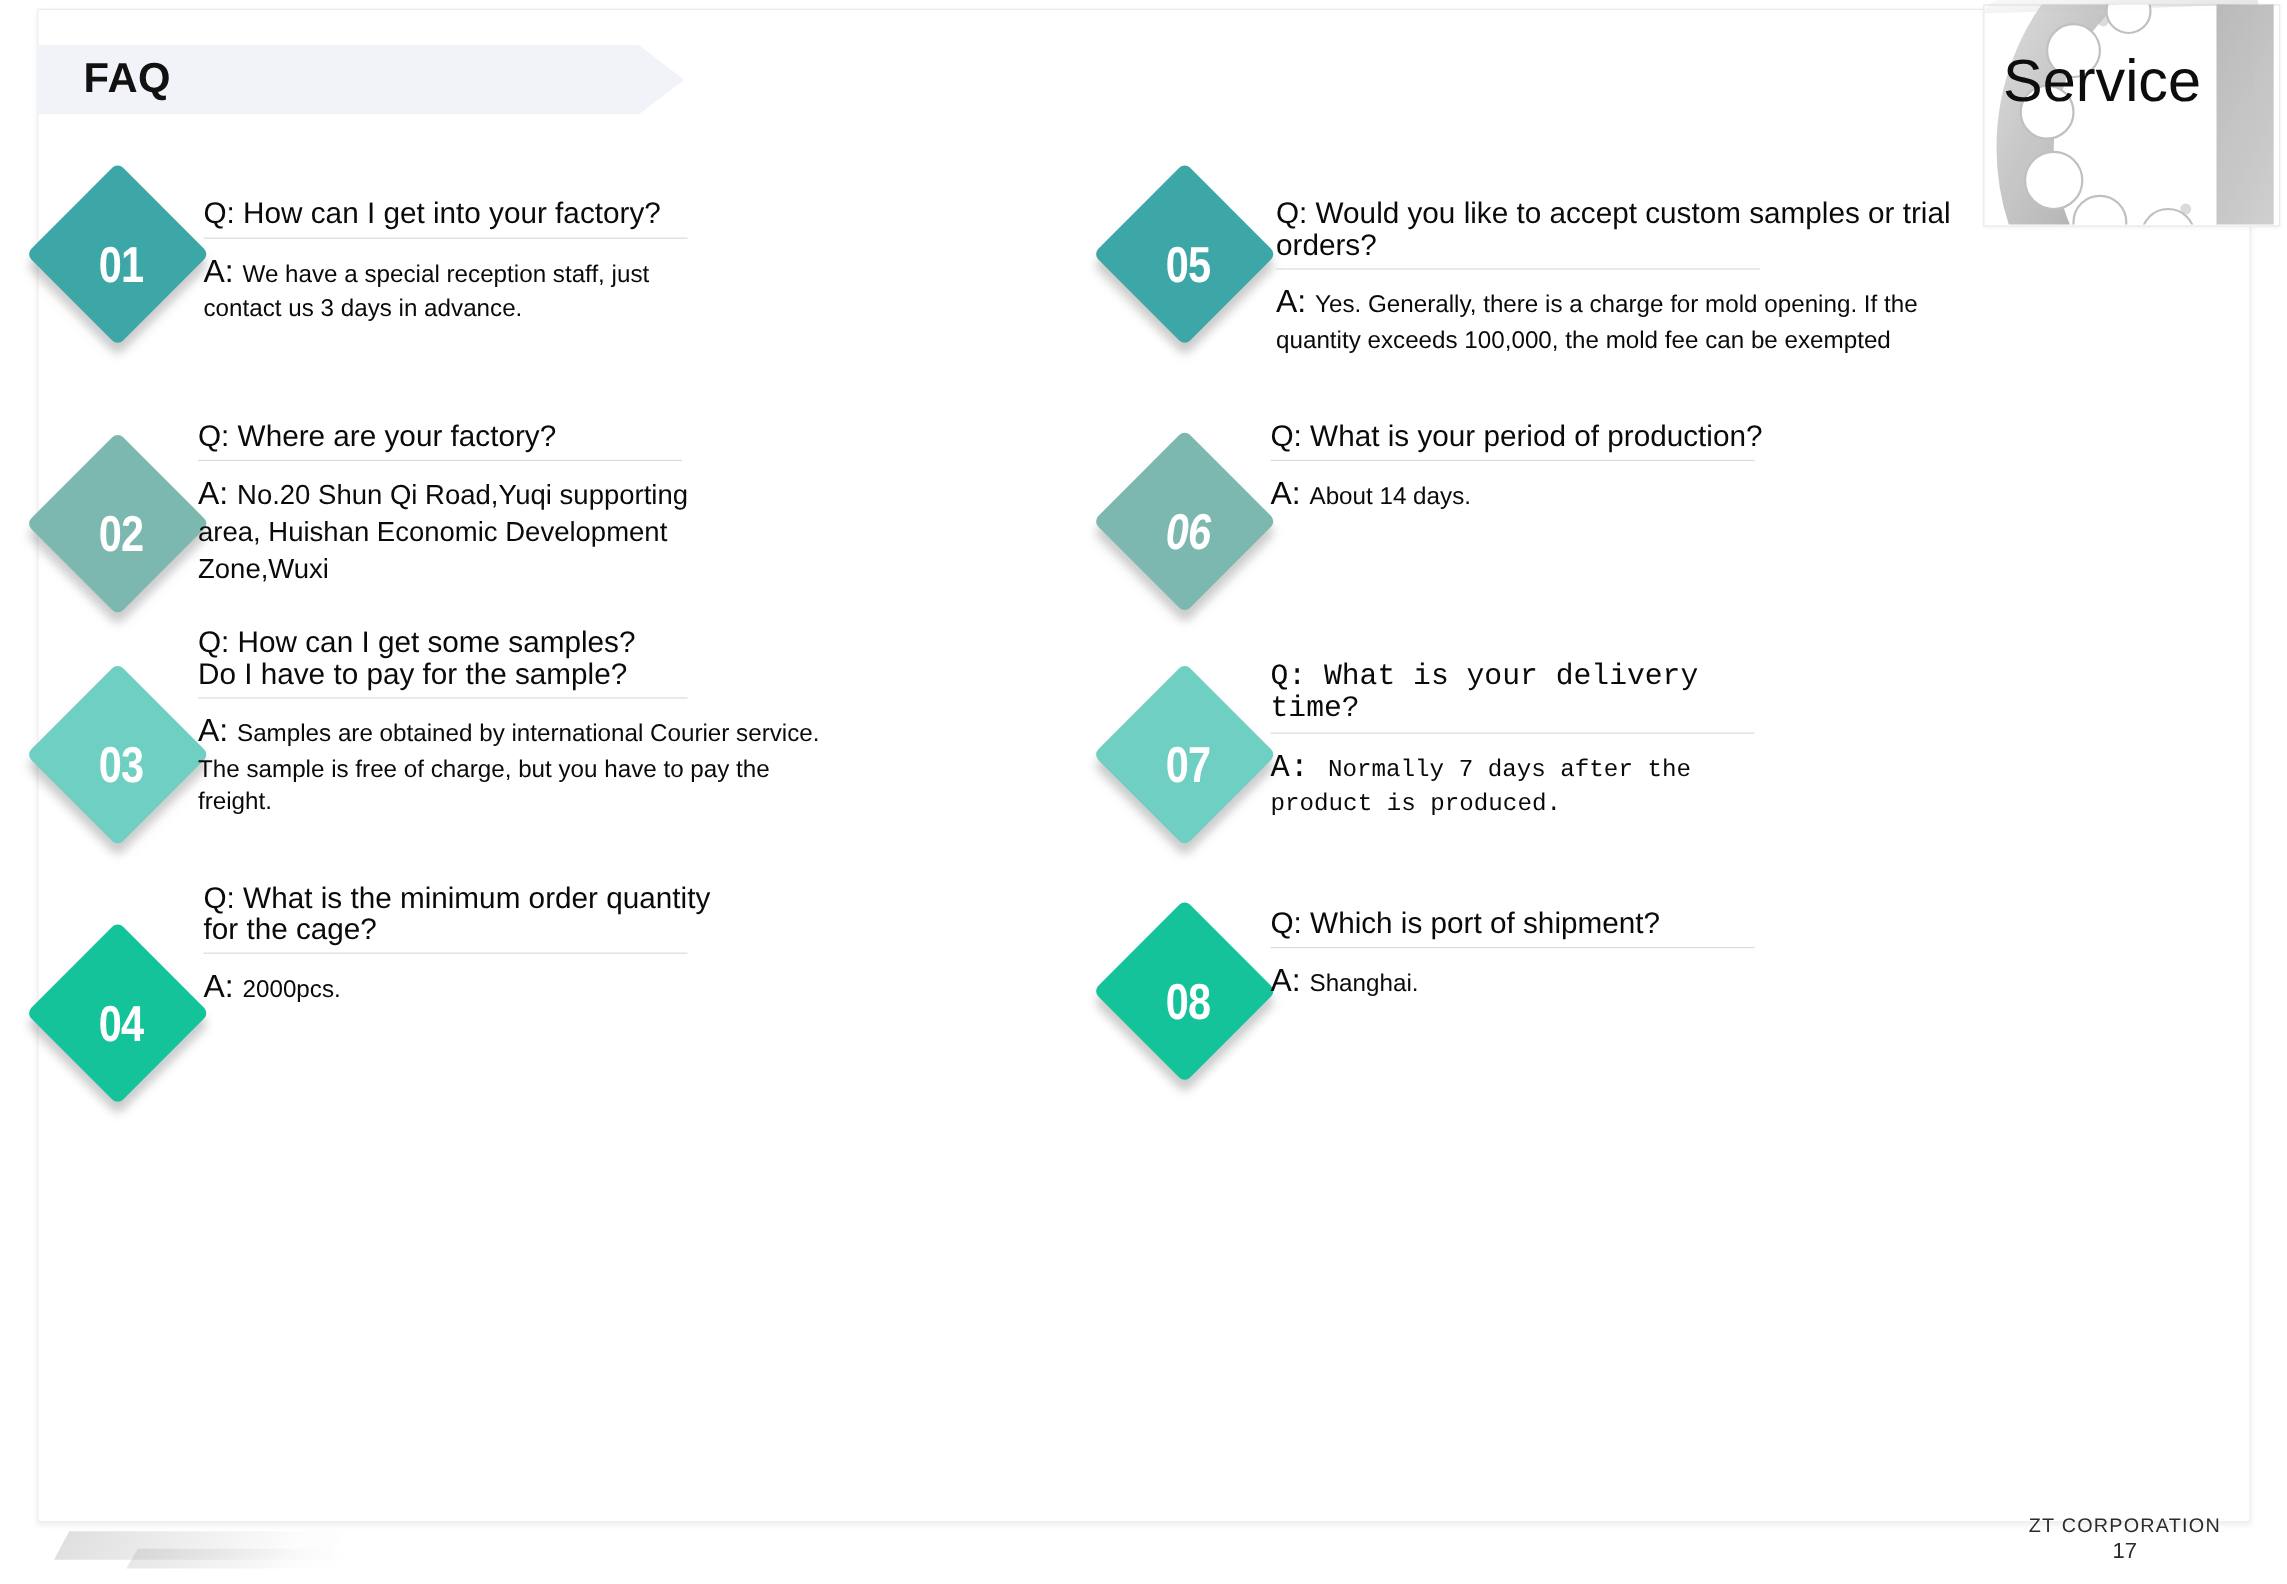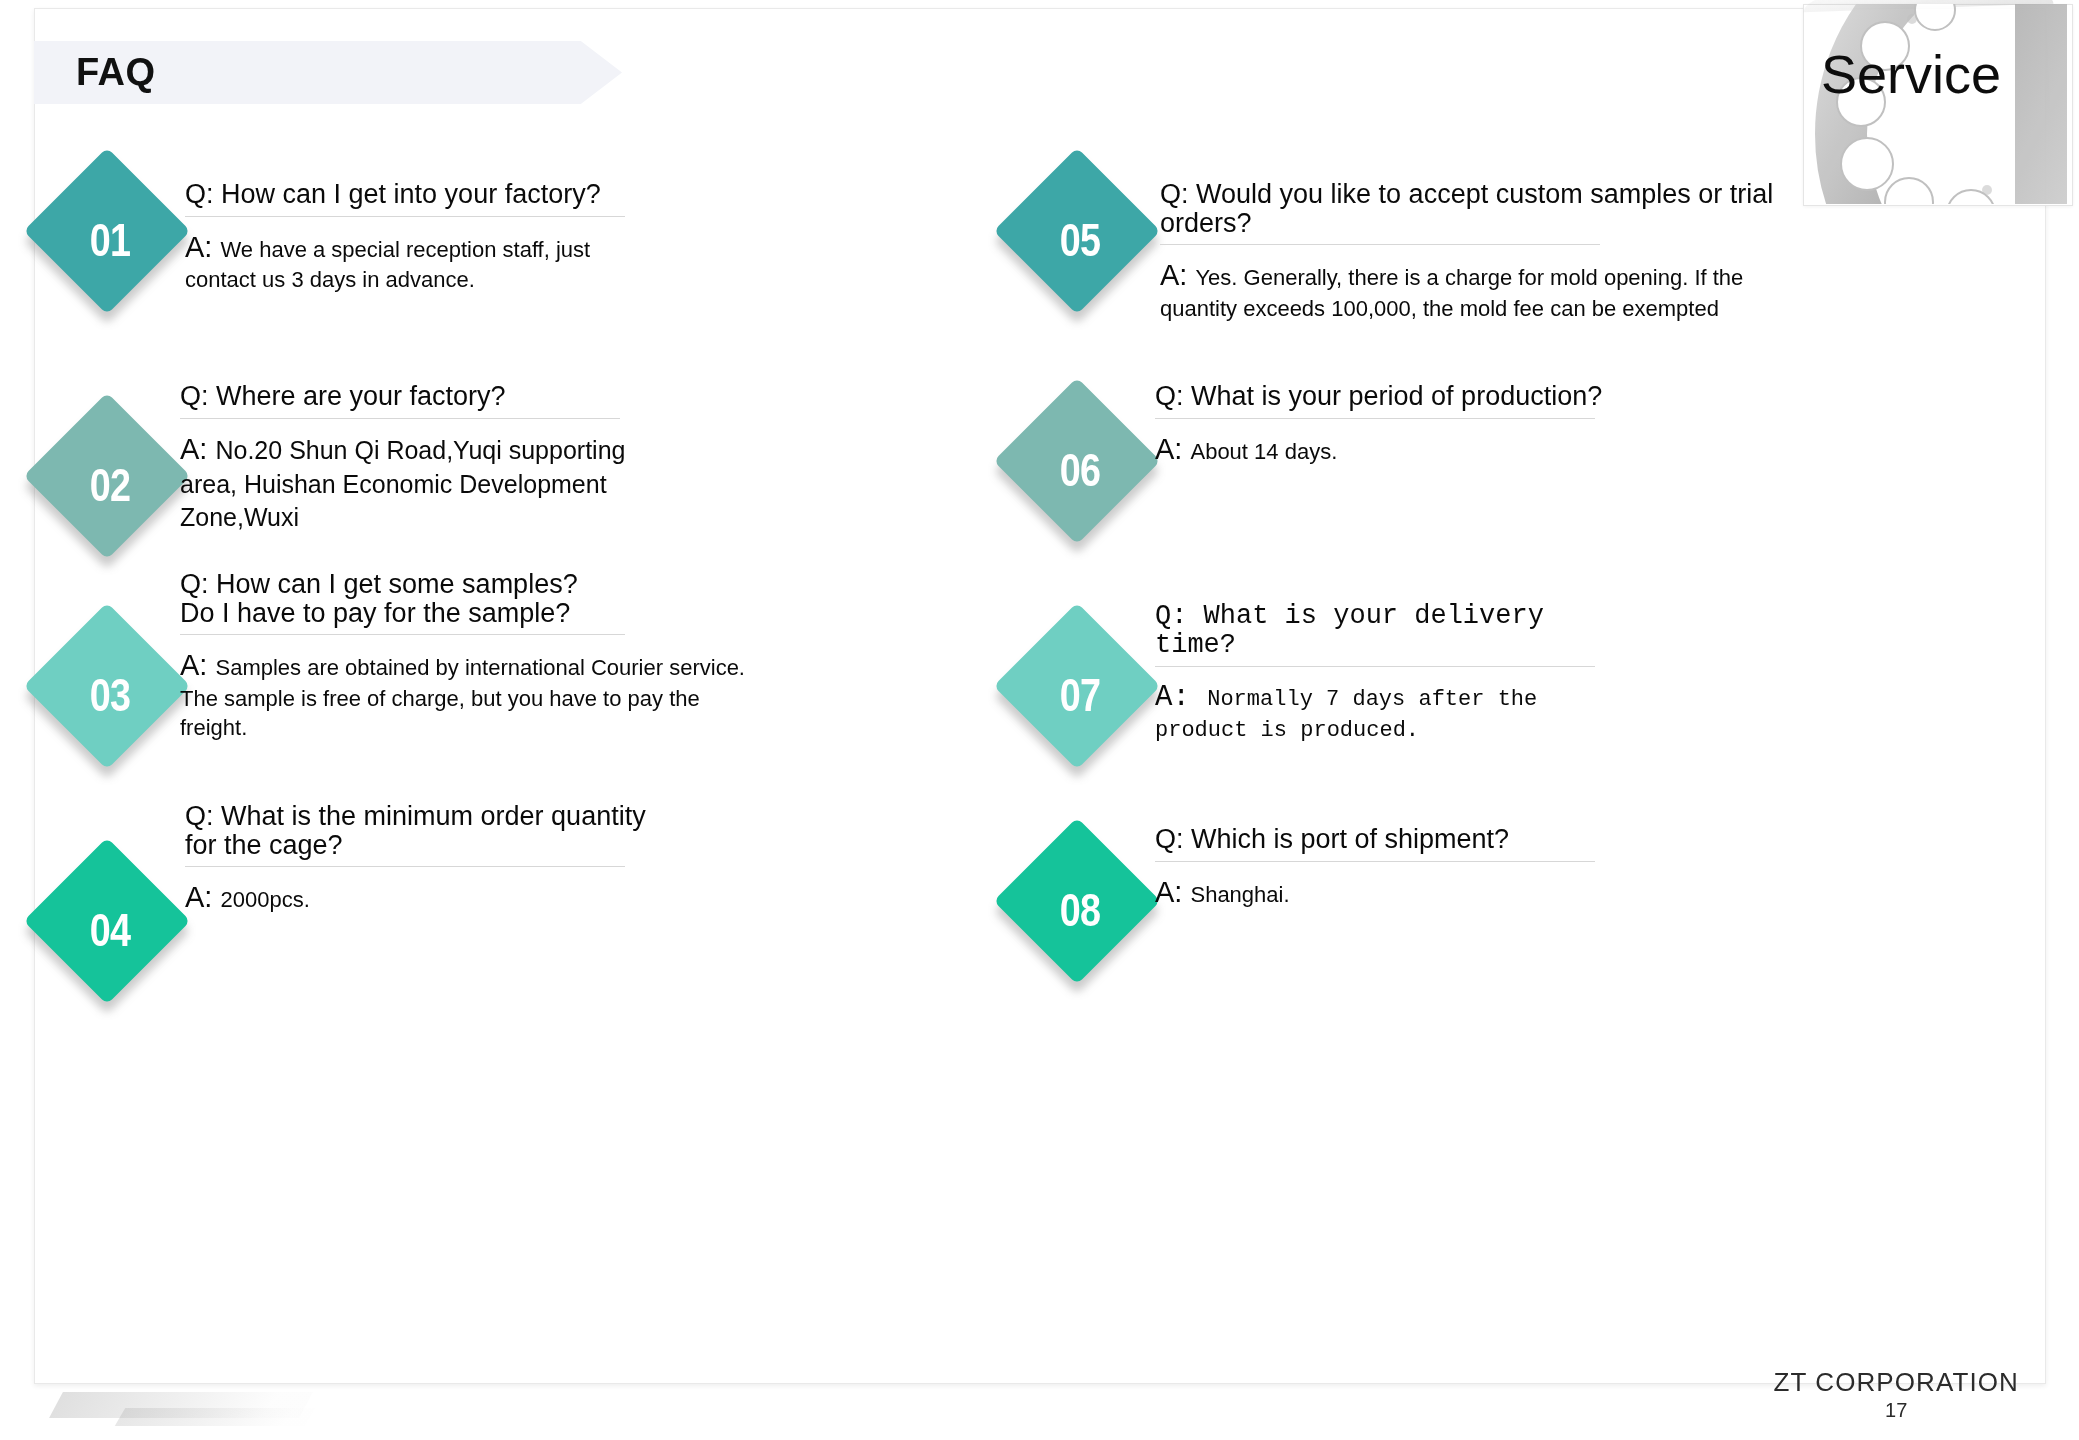--- a/index.html
+++ b/index.html
@@ -209,21 +209,21 @@
   
   .footer {
     position: absolute;
     right: 60px;
     bottom: 18px;
     text-align: center;
     font-family: "Liberation Sans", sans-serif;
     color: #2b2b2b;
   }
   .footer-brand {
-    font-size: 26px;
+    font-size: 18px;
     letter-spacing: 1.1px;
     font-weight: normal;
   }
   .footer-page {
     font-size: 20px;
     margin-top: 1px;
   }
 </style>
 </head>
 <body>
@@ -327,21 +327,21 @@
             <div class="badge" style="background: rgb(61, 167, 167);"></div>
             <div class="badge-num">05</div>
           </div>
           <div class="qa" style="left: 160px; top: 20px; width: 640px;">
             <div class="question">Q: Would you like to accept custom samples or trial orders?</div>
             <div class="qa-rule" style="width: 440px;"></div>
             <div class="answer"><span class="a-mark">A: </span><span class="a-text">Yes. Generally, there is a charge for mold opening. If the quantity exceeds 100,000, the mold fee can be exempted</span></div>
           </div>
         </div>
         <div class="faq-item" style="top: 0px;">
-          <div class="badge-wrap" style="top: 230px;">
+          <div class="badge-wrap" style="top: 243px; font-style: italic;">
             <div class="badge" style="background: rgb(125, 184, 176);"></div>
             <div class="badge-num">06</div>
           </div>
           <div class="qa" style="left: 155px; top: 222px; width: 470px;">
             <div class="question">Q: What is your period of production?</div>
             <div class="qa-rule" style="width: 440px;"></div>
             <div class="answer"><span class="a-mark">A: </span><span class="a-text">About 14 days.</span></div>
           </div>
         </div>
         <div class="faq-item" style="top: 0px;">

